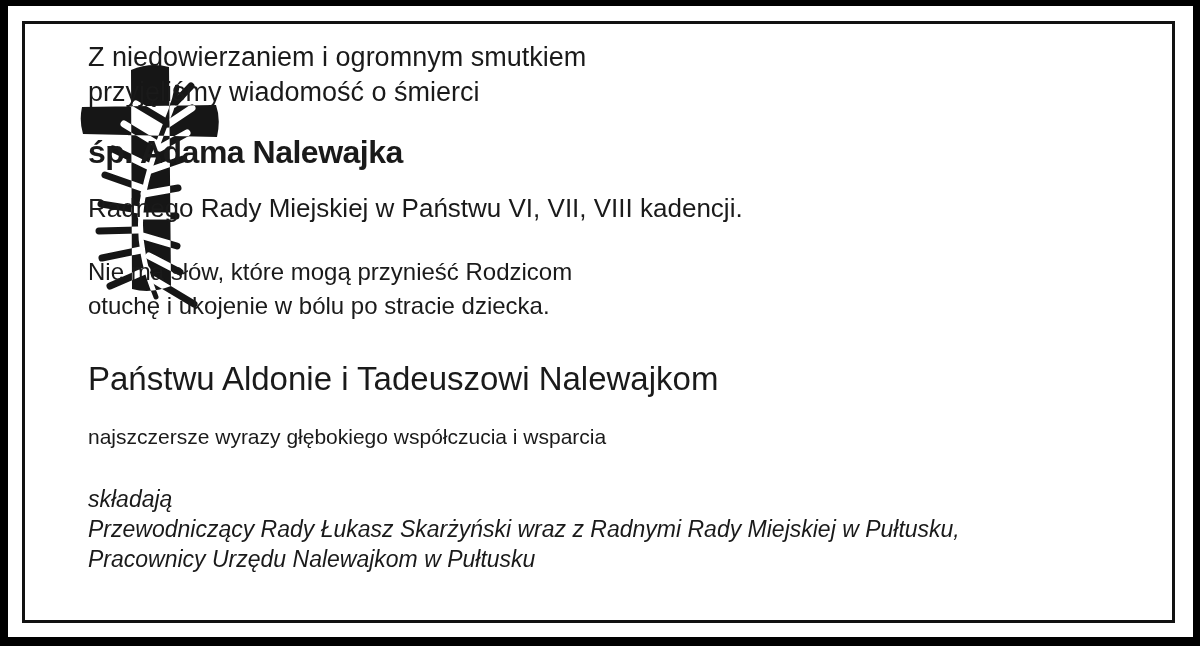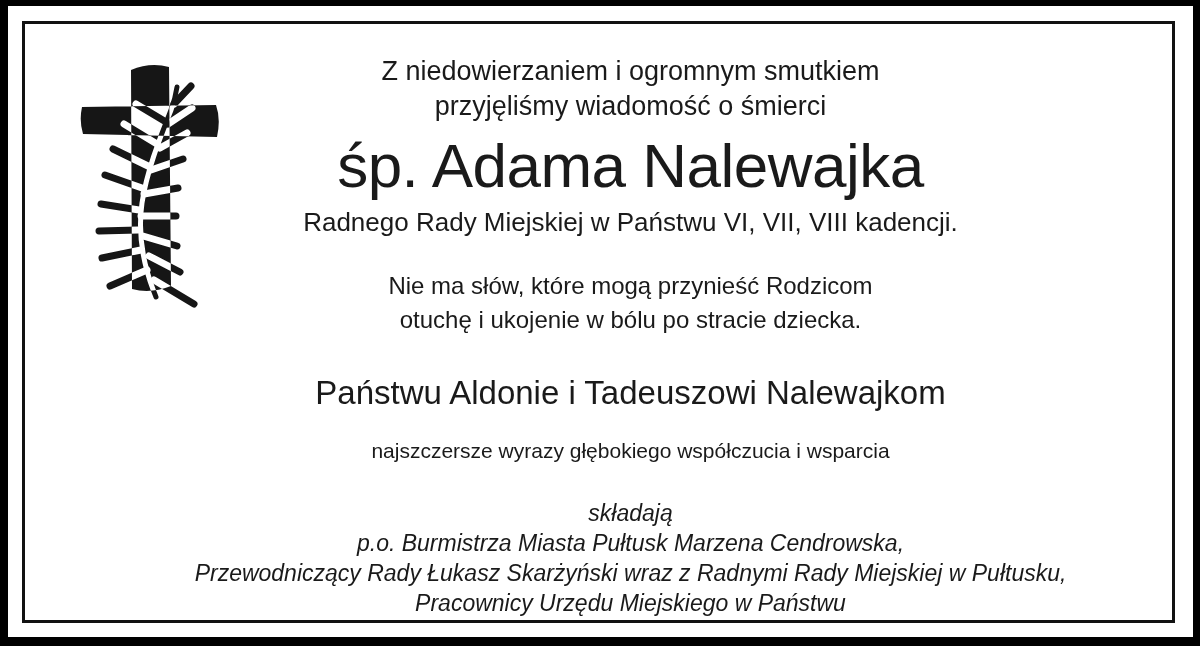--- a/index.html
+++ b/index.html
@@ -23,33 +23,33 @@
     box-sizing: border-box;
   }
   .cross-art {
     position: absolute;
     left: 66px; top: 52px;
     width: 152px; height: 252px;
   }
   .content {
     position: absolute;
     inset: 0;
-    padding: 48px 20px 0 80px;
-    text-align: center;
+    padding: 34px 20px 0 80px;
+    text-align: left;
   }
   .intro {
     font-size: 27px;
     line-height: 35px;
     margin: 0 0 13px 0;
     font-weight: 400;
   }
   .name {
-    font-size: 62px;
+    font-size: 32px;
     line-height: 58px;
-    font-weight: 400;
+    font-weight: 700;
     margin: 0 0 9px 0;
     letter-spacing: -0.5px;
   }
   .subtitle {
     font-size: 26px;
     line-height: 36px;
     margin: 0 0 29px 0;
   }
   .condolence {
     font-size: 24px;
@@ -116,18 +116,17 @@
       <span>Nie ma słów, które mogą przynieść Rodzicom</span><br>
       <span>otuchę i ukojenie w bólu po stracie dziecka.</span>
     </p>
 
     <h2 class="addressees">Państwu Aldonie i Tadeuszowi Nalewajkom</h2>
 
     <p class="sympathy">najszczersze wyrazy głębokiego współczucia i wsparcia</p>
 
     <div class="signoff">
       <div>składają</div>
-      <div>p.o. Burmistrza Miasta Pułtusk Marzena Cendrowska,</div>
       <div>Przewodniczący Rady Łukasz Skarżyński wraz z Radnymi Rady Miejskiej w Pułtusku,</div>
-      <div>Pracownicy Urzędu Miejskiego w Państwu</div>
+      <div>Pracownicy Urzędu Nalewajkom w Pułtusku</div>
     </div>
   </div>
 </div>
 
 </body></html>

